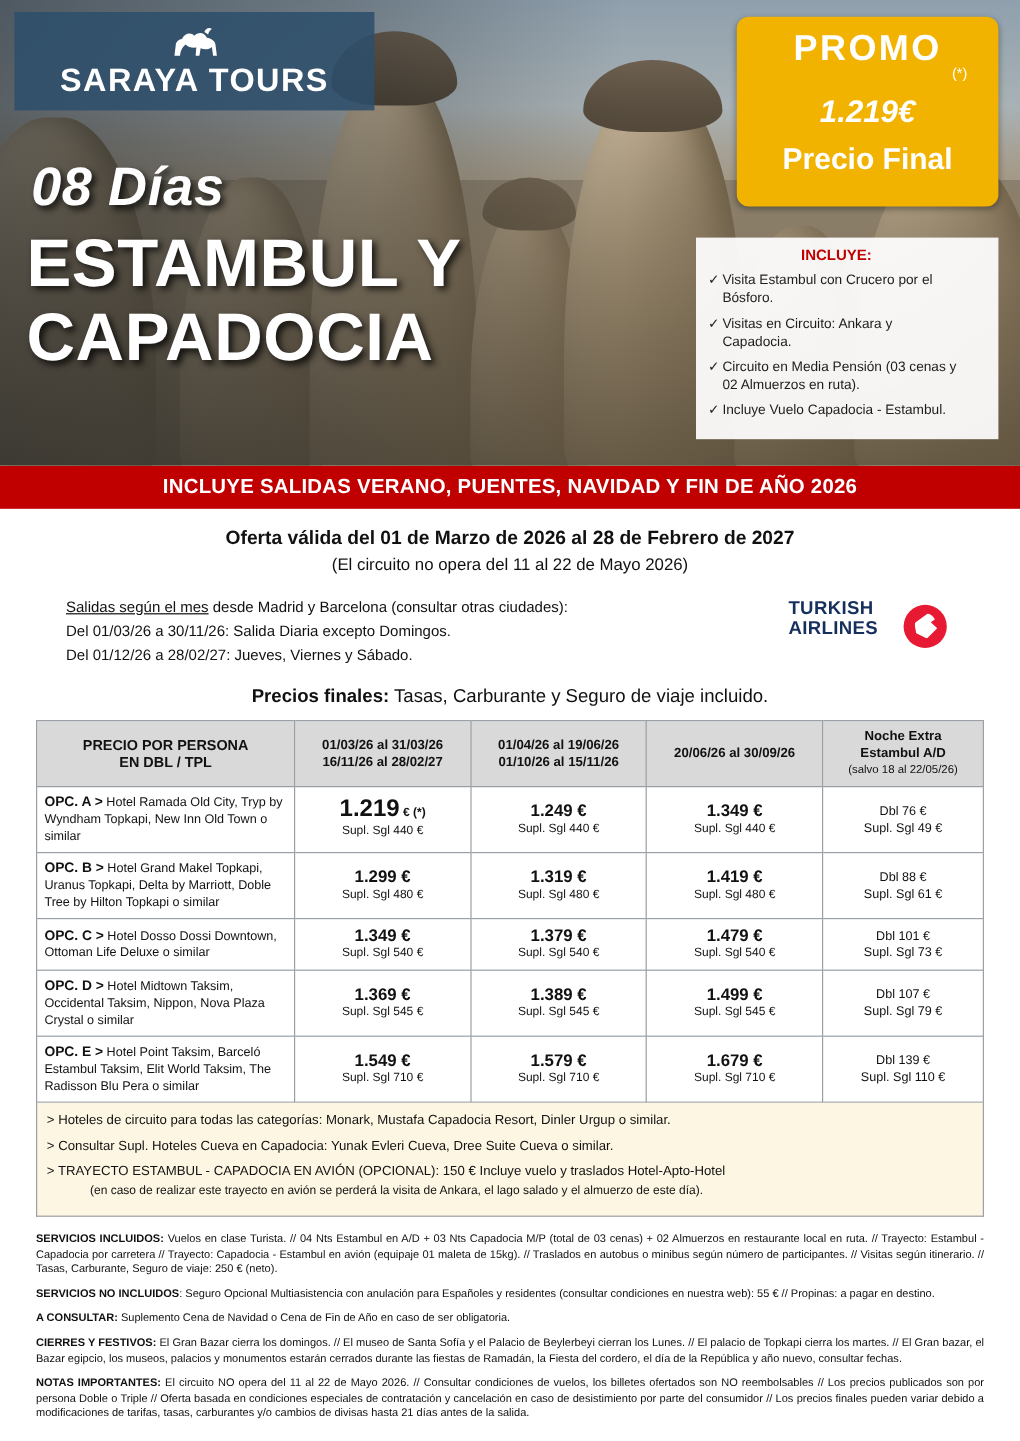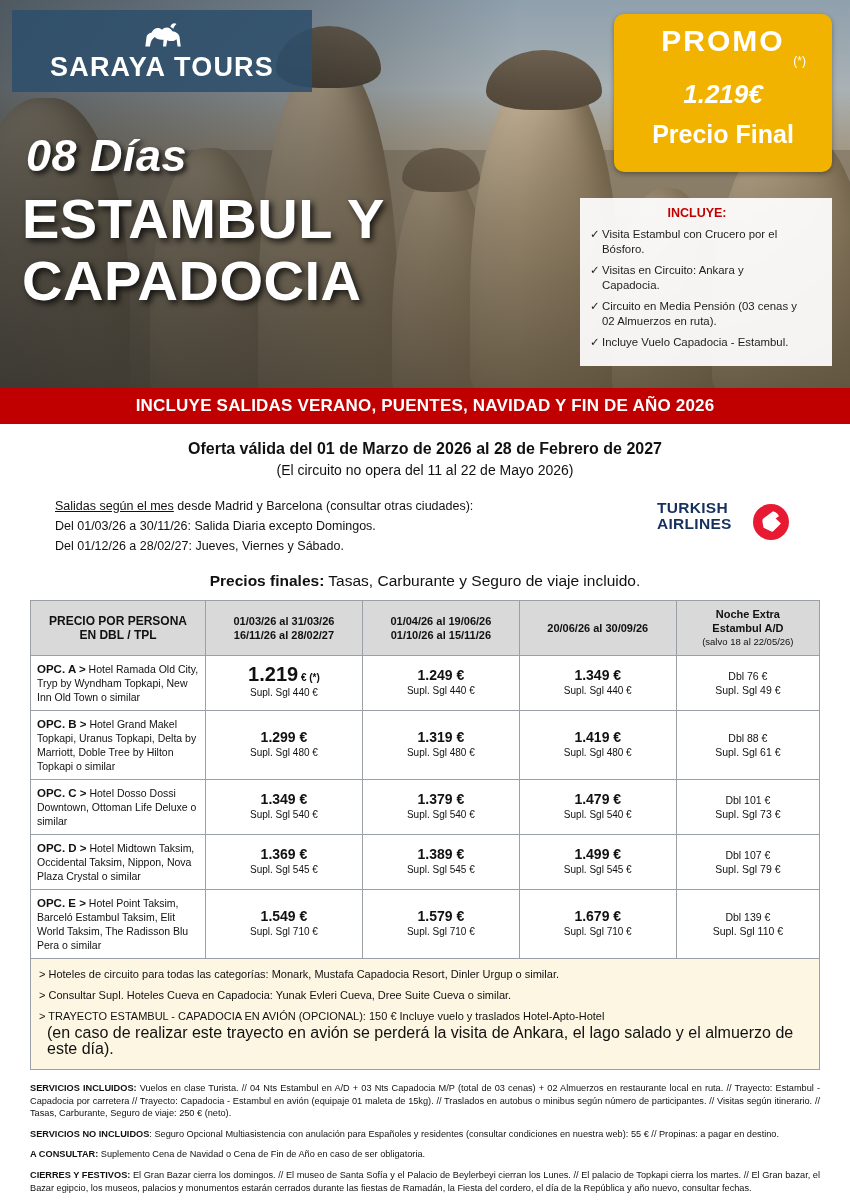--- a/index.html
+++ b/index.html
@@ -123,36 +123,36 @@
 
   
   table.prices {
     width:790px; margin:10px auto 0 auto; border-collapse:collapse;
     font-size:11px; color:#111;
   }
   table.prices th, table.prices td { border:1px solid #9aa0a6; vertical-align:middle; }
   table.prices thead th {
     background:#d9d9d9; font-size:11px; text-align:center; padding:6px 4px; line-height:14px;
   }
-  table.prices thead th.first { width:175px; font-size:12px; }
+  table.prices thead th.first { width:215px; font-size:12px; }
   table.prices thead th .sub { font-weight:normal; font-size:9.5px; }
   td.opt { padding:6px 6px; line-height:14px; font-size:10.5px;border-radius:25px; }
   td.opt b { font-size:11.5px; }
   td.price { text-align:center; padding:6px 4px; line-height:15px; }
   td.price .big { font-size:14px; font-weight:bold; }
   td.price .xl { font-size:20px; font-weight:bold; }
   td.price .sup { font-size:10px; }
   td.extra { text-align:center; font-size:10.5px; line-height:14px; padding:6px 4px; }
 
   .notes {
     width:790px; margin:0 auto; border:1px solid #9aa0a6; border-top:none;
     background:#fdf6e3; padding:7px 8px; font-size:11px; line-height:16px; color:#111;
   }
   .notes div { margin-bottom:5px; }
-  .notes .sub { font-size:16px; }
+  .notes .sub { font-size:10px;margin-left:28px; }
 
   
   .small { width:790px; margin:12px auto 0 auto; font-size:9.2px; line-height:12.6px; color:#111; text-align:justify; }
   .small p { margin:0 0 8px 0; }
   .small b { font-weight:bold; }
 </style>
 </head>
 <body>
 
 <div class="page">

